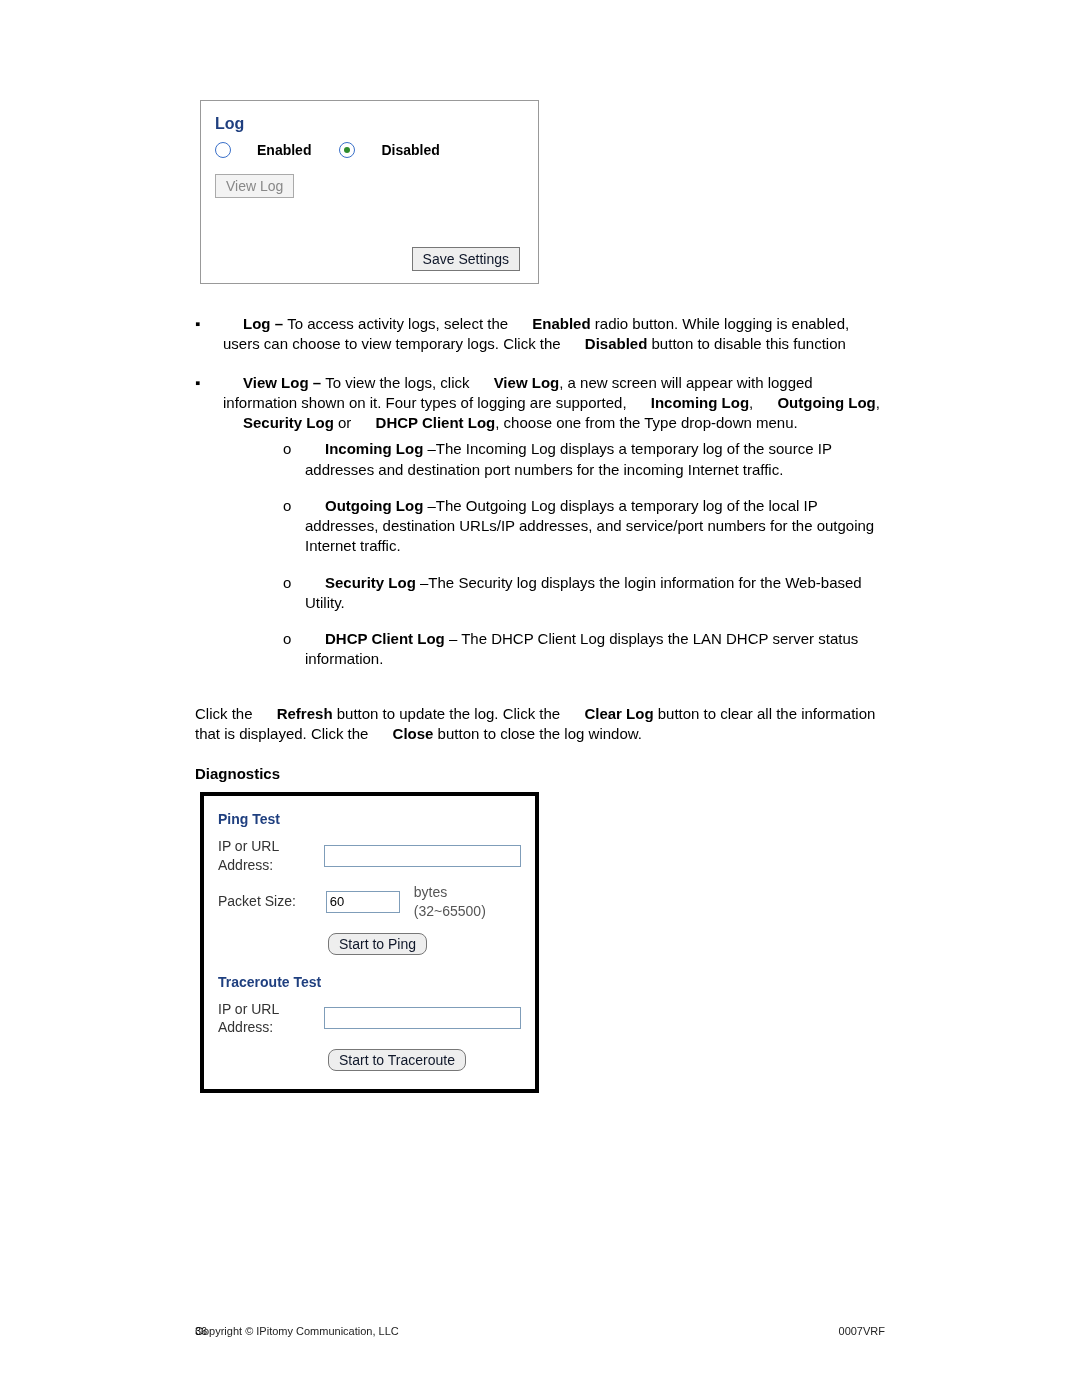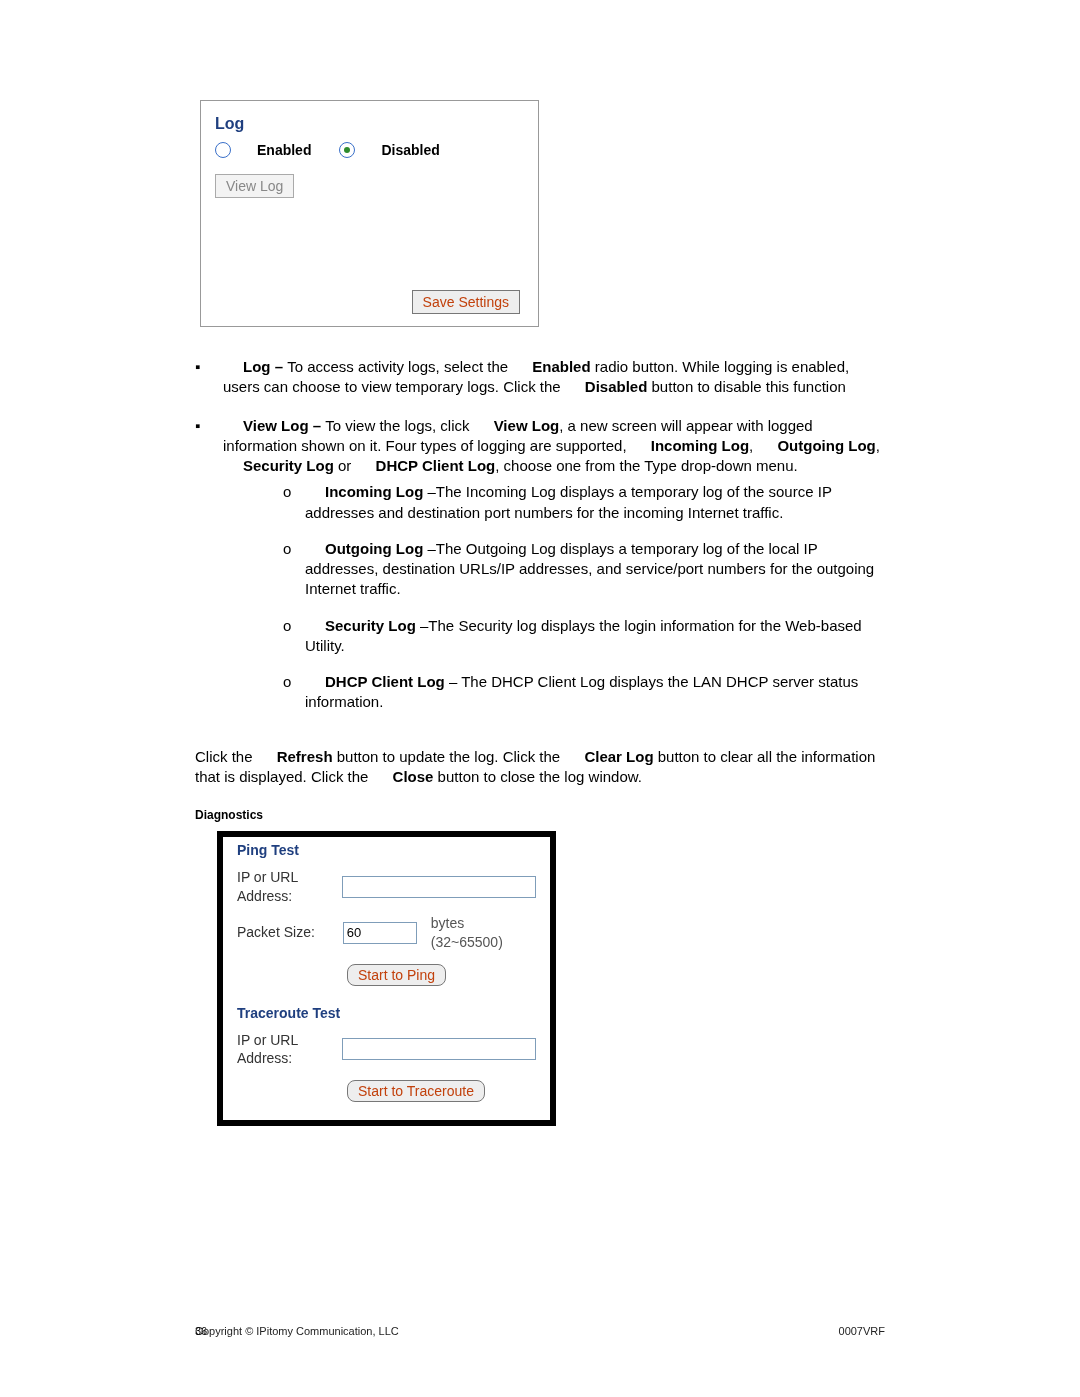--- a/index.html
+++ b/index.html
@@ -15,21 +15,21 @@
     height: 1397px;
     position: relative;
     box-sizing: border-box;
     padding: 100px 195px 0 195px;
   }
 
   
   .log-panel {
     border: 1px solid #999;
     width: 339px;
-    height: 227px;
+    height: 184px;
     margin-left: 5px;
     position: relative;
     padding: 14px 14px;
     box-sizing: border-box;
   }
   .log-title {
     color: #1f3f7f;
     font-weight: bold;
     font-size: 16px;
   }
@@ -55,21 +55,21 @@
   }
   .radio-inner-on {
     width: 6px; height: 6px;
     background: #2e8b2e;
     border-radius: 50%;
   }
   .btn {
     border: 1px solid #777;
     background: #eee;
     font-size: 14px;
-    color: #c2410c;
+    color: #0f172a;
     padding: 3px 10px;
     cursor: pointer;
   }
   .view-log-btn {
     margin-top: 16px;
     color: #888;
     border-color: #aaa;
     background: #f3f3f3;
   }
   .save-settings-btn {
@@ -98,29 +98,29 @@
   .lvl2 .bullet {
     width: 22px;
     flex: 0 0 22px;
   }
   b { font-weight: bold; padding-left: 20px; }
   .para { margin-top: 6px; }
 
   
   .section-heading {
     font-weight: bold;
-    font-size: 12px;
+    font-size: 15px;
     margin-bottom: 8px;
     margin-top: 20px;
   }
   .diag-panel {
-    border: 6px solid #000000;
+    border: 4px solid #000000;
     width: 339px;
-    margin-left: 22px;
-    padding: 4px 14px 18px 14px;
+    margin-left: 5px;
+    padding: 14px 14px 18px 14px;
     box-sizing: border-box;
     font-size: 14px;
     color: #333;
   }
   .diag-panel .blue { color: #1f3f7f; font-weight: bold; }
   .field-row {
     display: flex;
     align-items: center;
     margin-top: 8px;
   }

